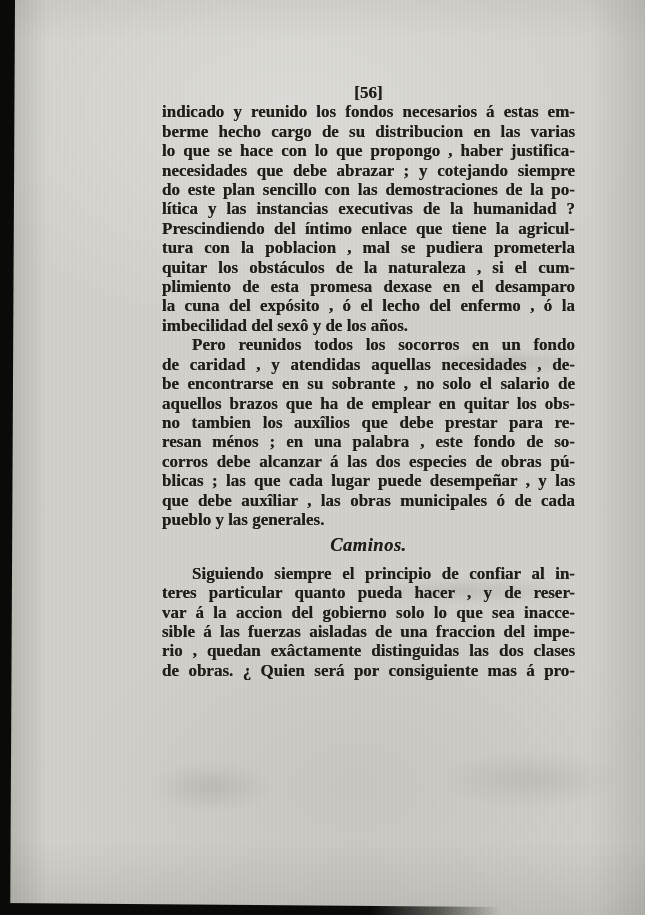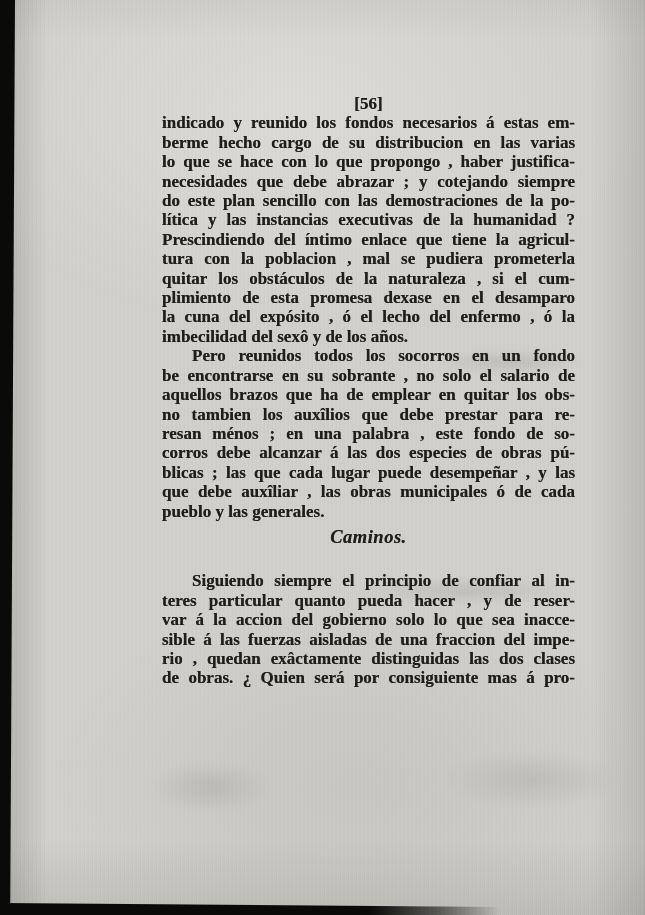--- a/index.html
+++ b/index.html
@@ -36,21 +36,21 @@
     width: 500px; height: 13px;
     background: linear-gradient(to right,
       #0a0a08 0%, #0a0a08 74%,
       rgba(10,10,8,0.55) 88%, rgba(10,10,8,0) 100%);
     clip-path: polygon(0 8%, 100% 38%, 100% 100%, 0 100%);
     filter: blur(0.5px);
   }
 
   .text-block {
     position: absolute;
-    left: 162px; top: 94px; width: 413px;
+    left: 162px; top: 83px; width: 413px;
     color: #201e1a;
     font-family: "Liberation Serif", "DejaVu Serif", serif;
     font-size: 17px;
     font-weight: 700;
     line-height: 19.4px;
     text-shadow: 0 0 0.6px rgba(32,30,26,0.75);
   }
 
   .page-number { text-align: center; }
 
@@ -59,21 +59,21 @@
     text-align-last: justify;
   }
   .line.indent { text-indent: 30px; }
   .line.short-last { text-align: center; text-align-last: left; }
 
   .heading {
     text-align: center;
     font-style: italic;
     font-size: 18.5px;
     letter-spacing: 0.5px;
-    margin: 7px 0 24px 0;
+    margin: 7px 0 8px 0;
   }
 
   .smudge { position: absolute; pointer-events: none; }
   .smudge-1 {
     left: 435px; top: 350px; width: 150px; height: 24px;
     background: radial-gradient(ellipse, rgba(92,90,82,0.16), rgba(92,90,82,0) 70%);
     filter: blur(2px);
   }
   .smudge-2 {
     left: 350px; top: 578px; width: 230px; height: 26px;
@@ -115,20 +115,21 @@
           <div class="line">lítica y las instancias executivas de la humanidad ?</div>
           <div class="line">Prescindiendo del íntimo enlace que tiene la agricul-</div>
           <div class="line">tura con la poblacion , mal se pudiera prometerla</div>
           <div class="line">quitar los obstáculos de la naturaleza , si el cum-</div>
           <div class="line">plimiento de esta promesa dexase en el desamparo</div>
           <div class="line">la cuna del expósito , ó el lecho del enfermo , ó la</div>
           <div class="line short-last">imbecilidad del sexô y de los años.</div>
         </div>
         <div class="paragraph">
           <div class="line indent">Pero reunidos todos los socorros en un fondo</div>
+          <div class="line">de caridad , y atendidas aquellas necesidades , de-</div>
           <div class="line">be encontrarse en su sobrante , no solo el salario de</div>
           <div class="line">aquellos brazos que ha de emplear en quitar los obs-</div>
           <div class="line">no tambien los auxîlios que debe prestar para re-</div>
           <div class="line">resan ménos ; en una palabra , este fondo de so-</div>
           <div class="line">corros debe alcanzar á las dos especies de obras pú-</div>
           <div class="line">blicas ; las que cada lugar puede desempeñar , y las</div>
           <div class="line">que debe auxîliar , las obras municipales ó de cada</div>
           <div class="line short-last">pueblo y las generales.</div>
         </div>
         <div class="heading">Caminos.</div>

